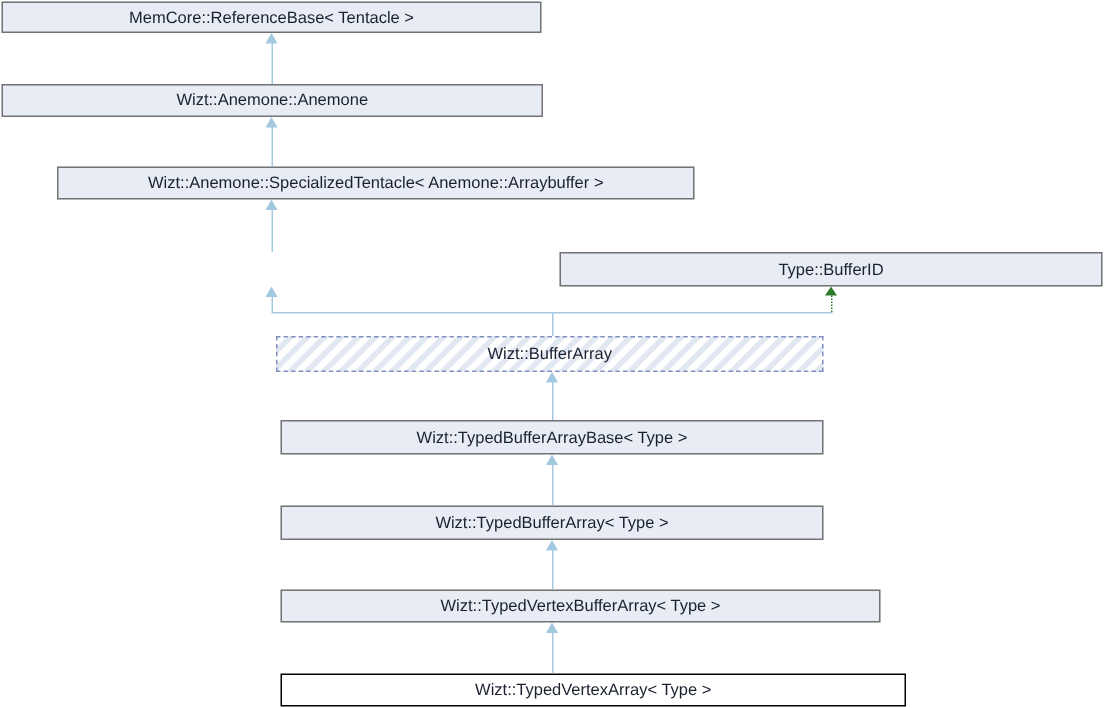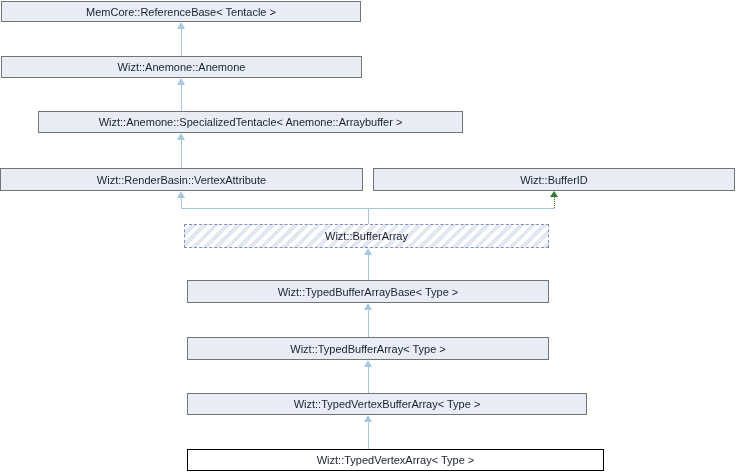--- a/index.html
+++ b/index.html
@@ -71,23 +71,22 @@
 <body>
 
 <div id="canvas">
 
   <div class="node" style="left:1px; top:1px; width:360px; height:21px;">MemCore::ReferenceBase&lt; Tentacle &gt;</div>
 
   <div class="node" style="left:1px; top:56px; width:361px; height:22px;">Wizt::Anemone::Anemone</div>
 
   <div class="node" style="left:0px; top:111px; width:425px; height:22px;margin-left:38px;">Wizt::Anemone::SpecializedTentacle&lt; Anemone::Arraybuffer &gt;</div>
 
-  <div class="node" style="left:0px; top:168px; width:363px; height:23px;">Wizt::RenderBasin::VertexAttribute</div>
 
-  <div class="node" style="left:373px; top:168px; width:362px; height:23px;">Wizt::BufferID</div>
+  <div class="node" style="left:373px; top:168px; width:362px; height:23px;">Type::BufferID</div>
 
   <div class="node" style="left:187px; top:280px; width:362px; height:23px;">Wizt::TypedBufferArrayBase&lt; Type &gt;</div>
 
   <div class="node node-dashed" style="left:184px; top:224px; width:365px; height:24px;">Wizt::BufferArray</div>
 
   <div class="node" style="left:187px; top:337px; width:362px; height:23px;">Wizt::TypedBufferArray&lt; Type &gt;</div>
 
   <div class="node" style="left:187px; top:393px; width:400px; height:22px;">Wizt::TypedVertexBufferArray&lt; Type &gt;</div>
 
   <div class="node node-current" style="left:187px; top:449px; width:417px; height:22px;">Wizt::TypedVertexArray&lt; Type &gt;</div>

